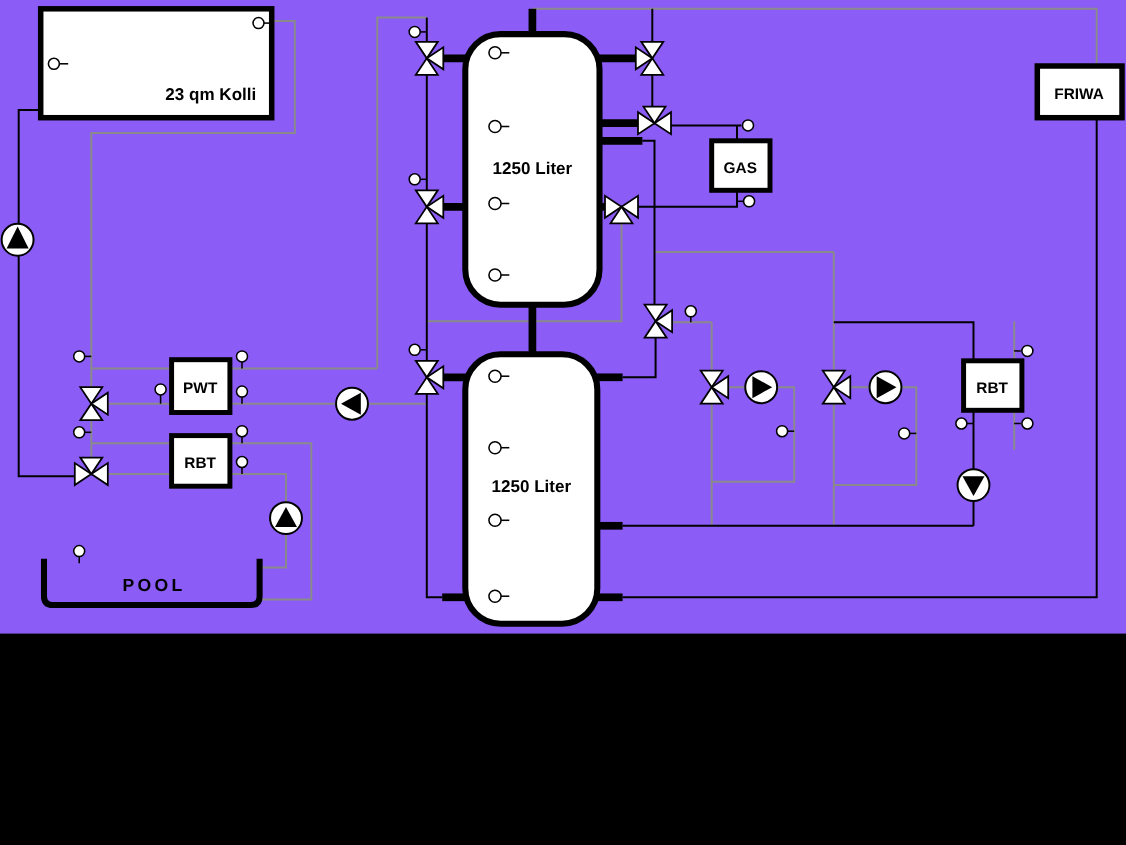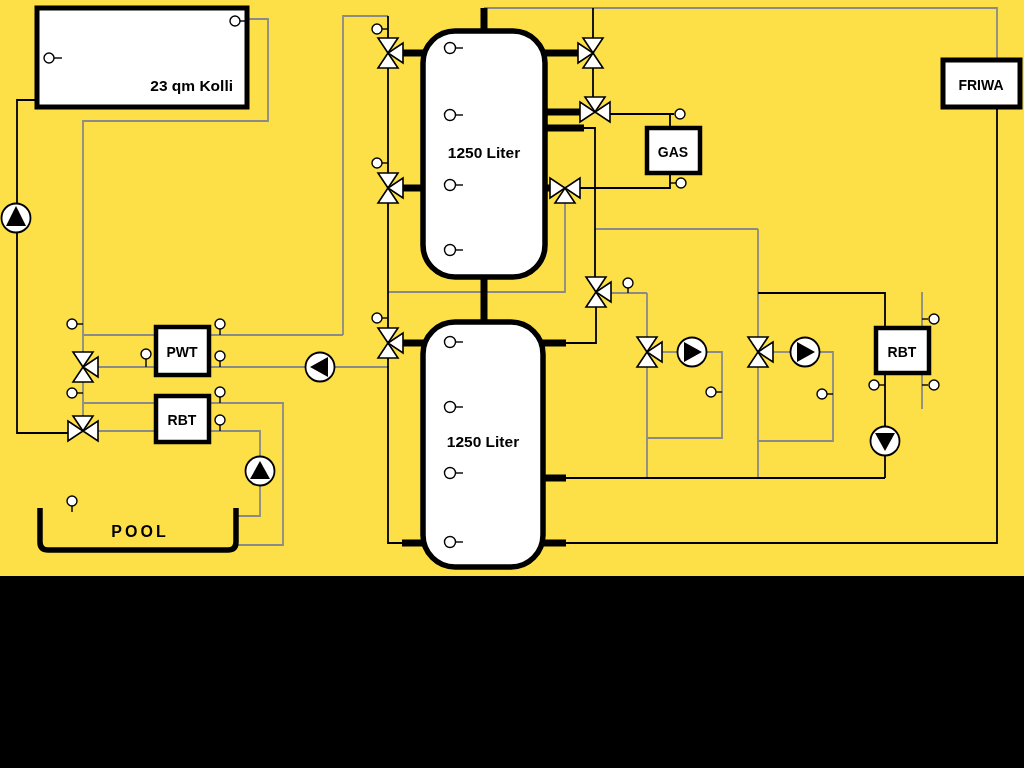--- a/index.html
+++ b/index.html
@@ -1,16 +1,16 @@
 <!DOCTYPE html>
 <html><head>
 <meta charset="utf-8">
 <style>
   html,body{margin:0;padding:0;background:#fff;}
-  .stage{position:relative;width:1024px;height:768px;background:#fde047;overflow:hidden;
+  .stage{position:relative;width:1024px;height:768px;background:#8b5cf6;overflow:hidden;
          font-family:"Liberation Sans",sans-serif;}
   svg text{font-family:"Liberation Sans",sans-serif;font-weight:bold;fill:#000;}
   .lbl-box{font-size:14px;}
   .lbl-big{font-size:15.5px;}
   .lbl-pool{font-size:16px;letter-spacing:3px;}
 </style>
 </head>
 <body>
 
 <div class="stage">

